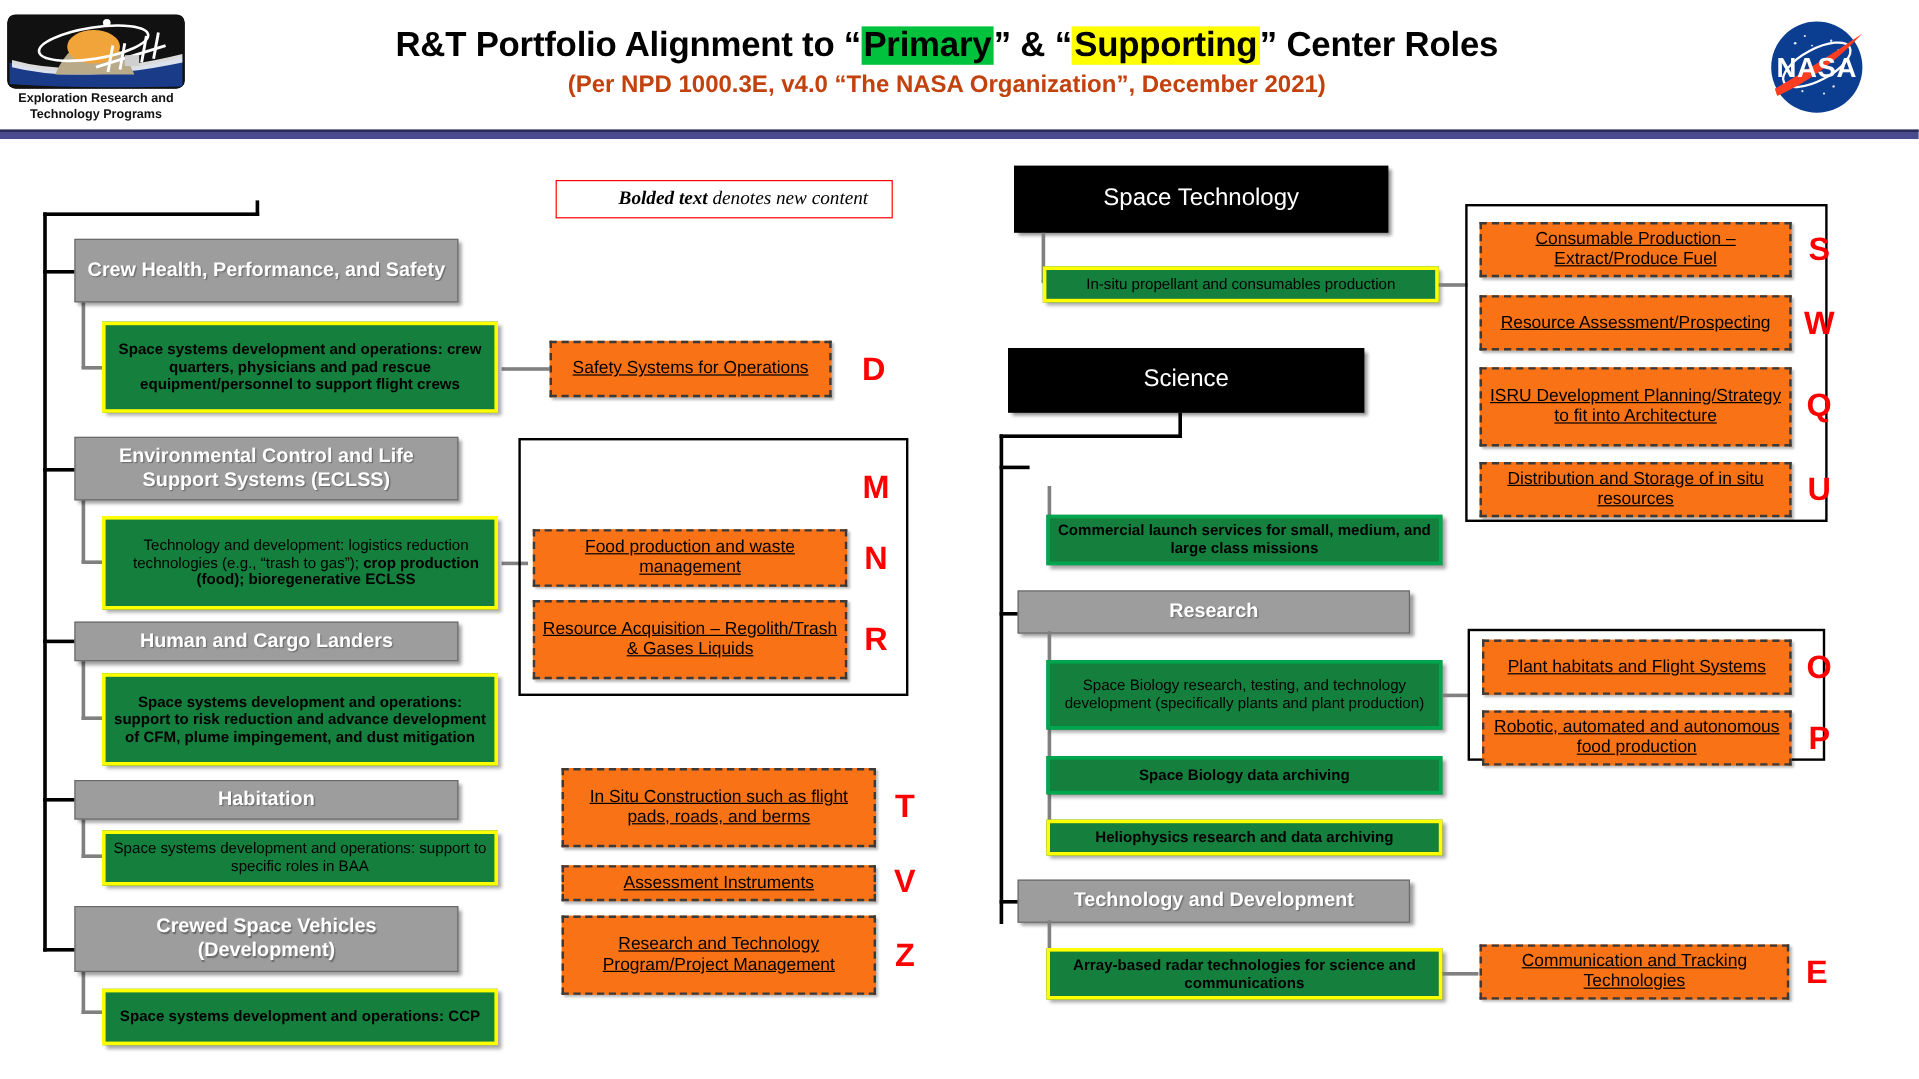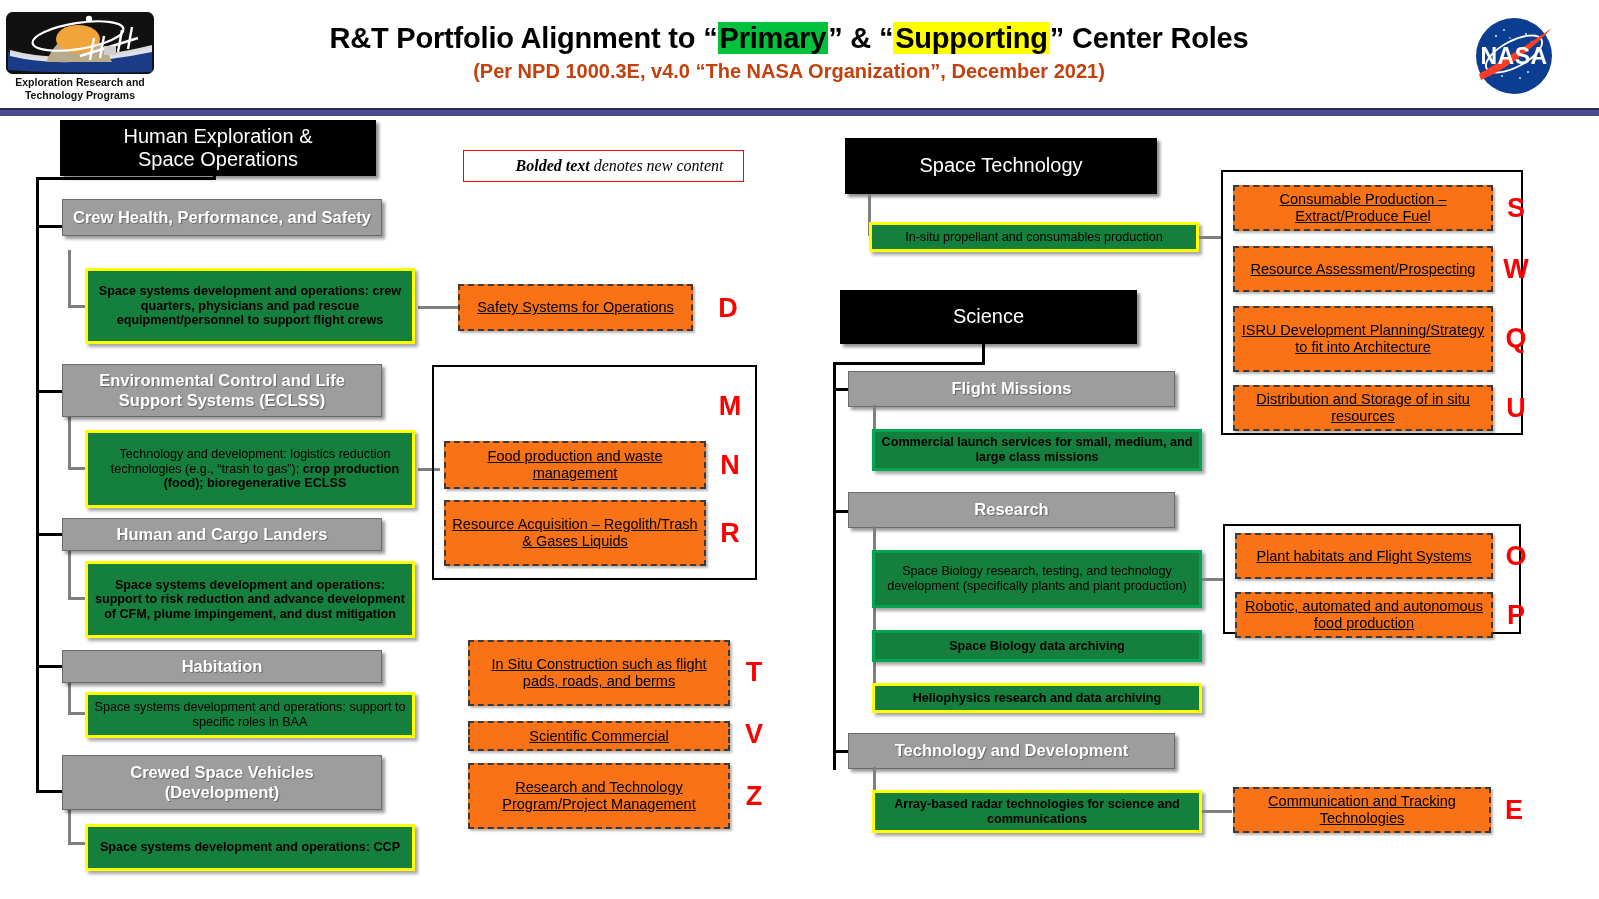--- a/index.html
+++ b/index.html
@@ -159,26 +159,22 @@
   <div class="cg" style="left:68px; top:548px; width:3px; height:52px;"></div>
   <div class="cg" style="left:68px; top:597px; width:22px; height:3px;"></div>
   <div class="cg" style="left:68px; top:681px; width:3px; height:34px;"></div>
   <div class="cg" style="left:68px; top:712px; width:22px; height:3px;"></div>
   <div class="cg" style="left:68px; top:806px; width:3px; height:39px;"></div>
   <div class="cg" style="left:68px; top:842px; width:22px; height:3px;"></div>
 
   <div class="cg" style="left:418px; top:306px; width:40px; height:3px;"></div>
   <div class="cg" style="left:418px; top:468px; width:22px; height:3px;"></div>
 
-  <div class="box blackbox" style="left:60px; top:120px; width:316px; height:56px; flex-direction:column;">
-    <div>Human Exploration &amp;</div>
-    <div>Space Operations</div>
-  </div>
-
-  <div class="box graybox" style="left:62px; top:199px; width:320px; height:37px; padding:0 8px;">Crew Health, Performance, and Safety</div>
+
+  <div class="box graybox" style="left:62px; top:199px; width:320px; height:53px; padding:0 8px;">Crew Health, Performance, and Safety</div>
   <div class="box leafbox yellow bold" style="left:85px; top:268px; width:330px; height:76px;">Space systems development and operations: crew quarters, physicians and pad rescue equipment/personnel to support flight crews</div>
 
   <div class="box graybox" style="left:62px; top:364px; width:320px; height:53px; padding:0 8px;">Environmental Control and Life Support Systems (ECLSS)</div>
   <div class="box leafbox yellow" style="left:85px; top:430px; width:330px; height:78px;padding-left:16px;">
       <span><span>Technology and development: logistics reduction technologies (e.g., “trash to gas”); </span><b>crop production (food); bioregenerative ECLSS</b></span>
     </div>
 
   <div class="box graybox" style="left:62px; top:518px; width:320px; height:33px; padding:0 8px;">Human and Cargo Landers</div>
   <div class="box leafbox yellow bold" style="left:85px; top:561px; width:330px; height:77px;">Space systems development and operations: support to risk reduction and advance development of CFM, plume impingement, and dust mitigation</div>
 
@@ -193,21 +189,21 @@
 
   <div class="groupbox" style="left:432px; top:365px; width:325px; height:215px;"></div>
   <div class="letter" style="left:714px; top:391px; width:32px;">M</div>
   <div class="box dashbox" style="left:444px; top:441px; width:262px; height:48px;">Food production and waste management</div>
   <div class="letter" style="left:714px; top:450px; width:32px;">N</div>
   <div class="box dashbox" style="left:444px; top:500px; width:262px; height:66px;">Resource Acquisition – Regolith/Trash &amp; Gases Liquids</div>
   <div class="letter" style="left:714px; top:518px; width:32px;">R</div>
 
   <div class="box dashbox" style="left:468px; top:640px; width:262px; height:66px;">In Situ Construction such as flight pads, roads, and berms</div>
   <div class="letter" style="left:738px; top:657px; width:32px;">T</div>
-  <div class="box dashbox" style="left:468px; top:721px; width:262px; height:30px;">Scientific Commercial</div>
+  <div class="box dashbox" style="left:468px; top:721px; width:262px; height:30px;">Assessment Instruments</div>
   <div class="letter" style="left:738px; top:719px; width:32px;">V</div>
   <div class="box dashbox" style="left:468px; top:763px; width:262px; height:66px;">Research and Technology Program/Project Management</div>
   <div class="letter" style="left:738px; top:781px; width:32px;">Z</div>
 
   <div class="box blackbox" style="left:845px; top:138px; width:312px; height:56px;">Space Technology</div>
   <div class="cg" style="left:868px; top:194px; width:3px; height:41px;"></div>
   <div class="cg" style="left:868px; top:233px; width:22px; height:3px;"></div>
   <div class="box leafbox yellow" style="left:869px; top:222px; width:330px; height:30px;">In-situ propellant and consumables production</div>
   <div class="cg" style="left:1199px; top:236px; width:24px; height:3px;"></div>
 
@@ -222,21 +218,20 @@
   <div class="letter" style="left:1500px; top:393px; width:32px;">U</div>
 
   <div class="box blackbox" style="left:840px; top:290px; width:297px; height:54px;">Science</div>
   <div class="cn" style="left:833px; top:362px; width:3px; height:408px;"></div>
   <div class="cn" style="left:833px; top:362px; width:152px; height:3px;"></div>
   <div class="cn" style="left:982px; top:344px; width:3px; height:20px;"></div>
   <div class="cn" style="left:833px; top:388px; width:25px; height:3px;"></div>
   <div class="cn" style="left:833px; top:510px; width:25px; height:3px;"></div>
   <div class="cn" style="left:833px; top:750px; width:25px; height:3px;"></div>
 
-  <div class="box graybox" style="left:848px; top:371px; width:327px; height:36px;">Flight Missions</div>
   <div class="cg" style="left:873px; top:405px; width:3px; height:47px;"></div>
   <div class="cg" style="left:873px; top:449px; width:22px; height:3px;"></div>
   <div class="box leafbox green bold" style="left:872px; top:429px; width:330px; height:42px;">Commercial launch services for small, medium, and large class missions</div>
 
   <div class="box graybox" style="left:848px; top:492px; width:327px; height:36px;">Research</div>
   <div class="cg" style="left:873px; top:526px; width:3px; height:172px;"></div>
   <div class="cg" style="left:873px; top:578px; width:22px; height:3px;"></div>
   <div class="cg" style="left:873px; top:645px; width:22px; height:3px;"></div>
   <div class="cg" style="left:873px; top:696px; width:22px; height:3px;"></div>
   <div class="box leafbox green" style="left:872px; top:550px; width:330px; height:58px;">Space Biology research, testing, and technology development (specifically plants and plant production)</div>

